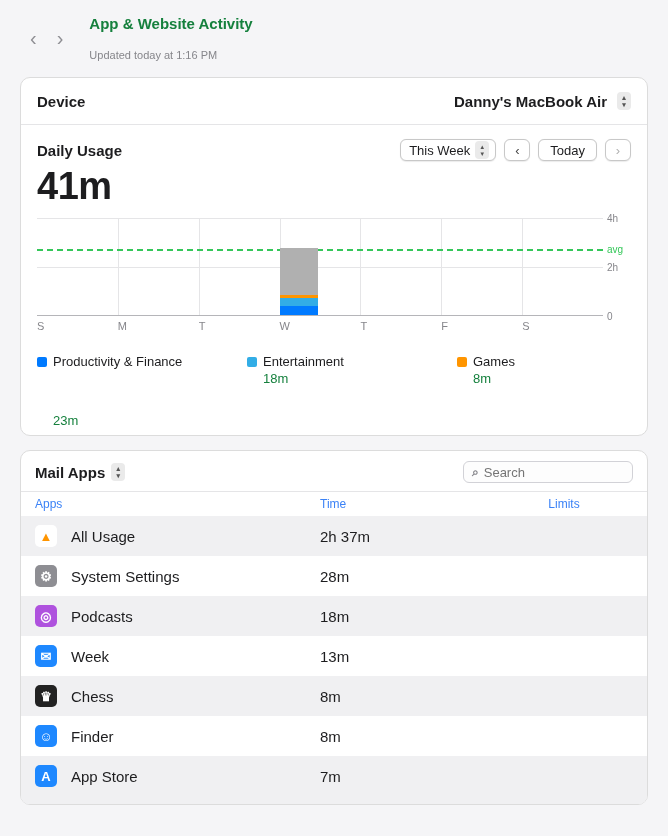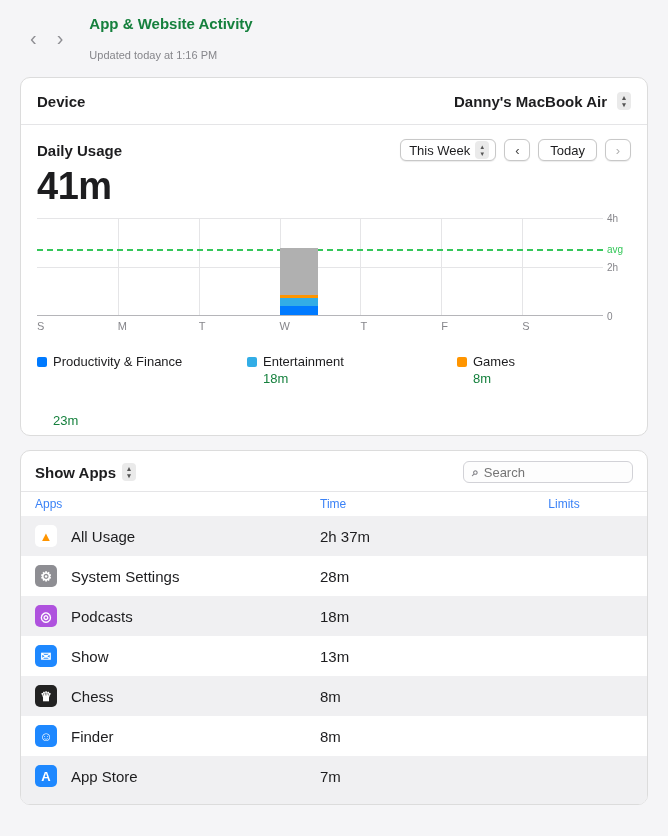--- a/index.html
+++ b/index.html
@@ -258,21 +258,21 @@
         <span>Games</span>
       </div>
       <div class="legend-value">8m</div>
       </div>
     </div>
 </div>
 
 <div class="list-panel">
   <div class="list-head">
     <div class="show-apps">
-      <span>Show Apps</span>
+      <span>Mail Apps</span>
       <span class="stepper-icon">▴<br>▾</span>
     </div>
     <div class="search-field">
       <span style="font-size:12px;color:#86868b;font-weight:bold">⌕</span>
       <input type="text" placeholder="Search" style="">
     </div>
   </div>
   <div class="table-head">
     <div class="col-apps">Apps</div>
     <div class="col-time">Time</div>
@@ -292,21 +292,21 @@
       <span></span>
       </div>
       <div class="app-row">
       <span class="app-icon" style="background:#af52de;color:#fff">◎</span>
       <span class="app-name">Podcasts</span>
       <span class="app-time">18m</span>
       <span></span>
       </div>
       <div class="app-row">
       <span class="app-icon" style="background:#1e88ff;color:#fff">✉</span>
-      <span class="app-name">Show</span>
+      <span class="app-name">Week</span>
       <span class="app-time">13m</span>
       <span></span>
       </div>
       <div class="app-row">
       <span class="app-icon" style="background:#222;color:#fff">♛</span>
       <span class="app-name">Chess</span>
       <span class="app-time">8m</span>
       <span></span>
       </div>
       <div class="app-row">

